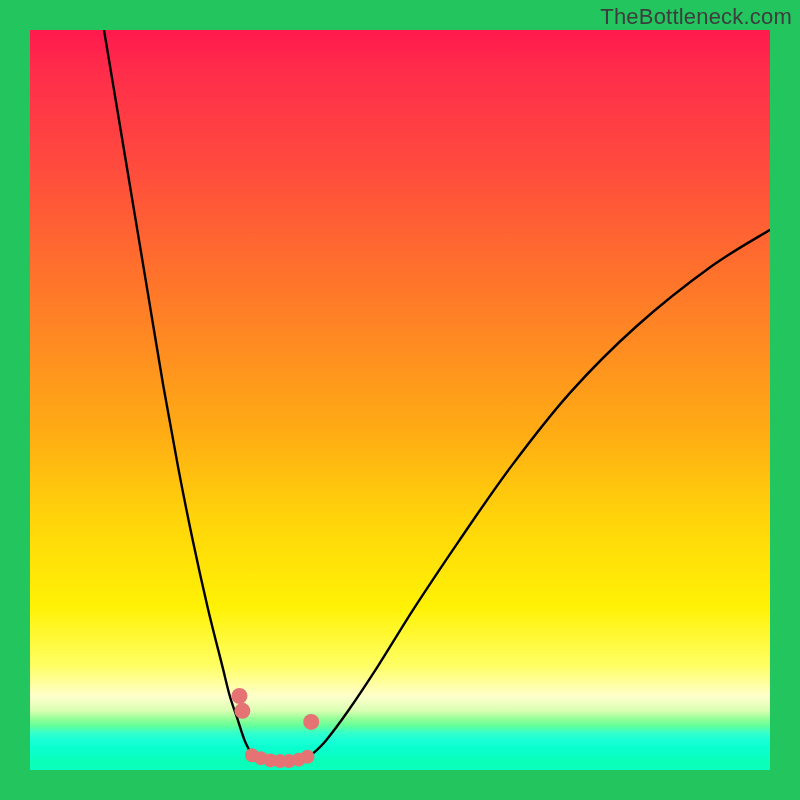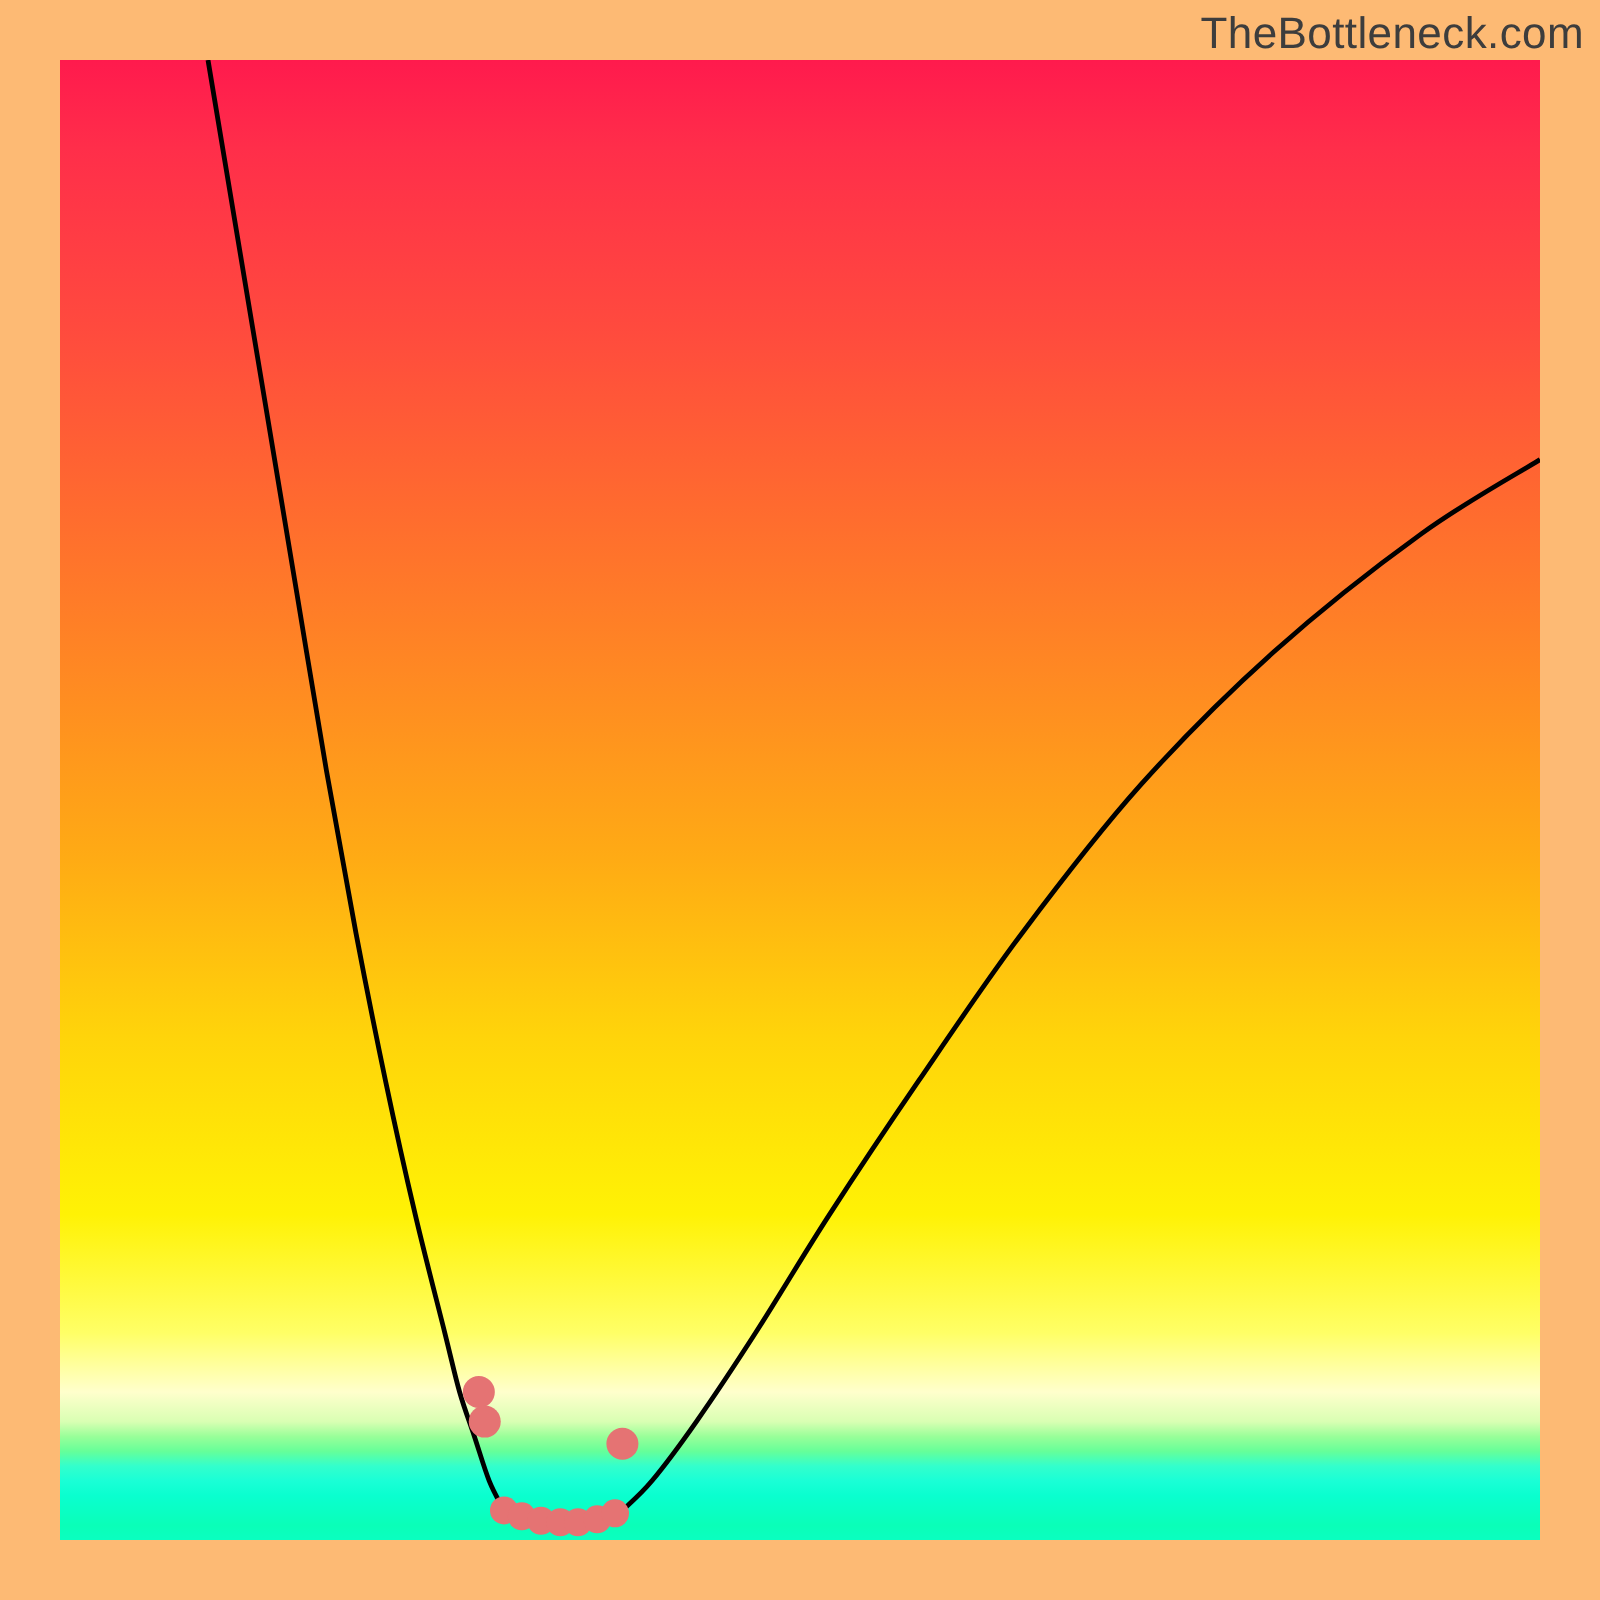--- a/index.html
+++ b/index.html
@@ -8,21 +8,21 @@
     width: 800px;
     height: 800px;
     overflow: hidden;
     background: #000;
     font-family: Arial, Helvetica, sans-serif;
   }
   .frame {
     position: relative;
     width: 800px;
     height: 800px;
-    background: #fdba74;
+    background: #22c55e;
   }
   .plot-area {
     position: absolute;
     left: 30px;
     top: 30px;
     width: 740px;
     height: 740px;
     
     background: linear-gradient(to bottom,
       #ff1a4d 0%,

